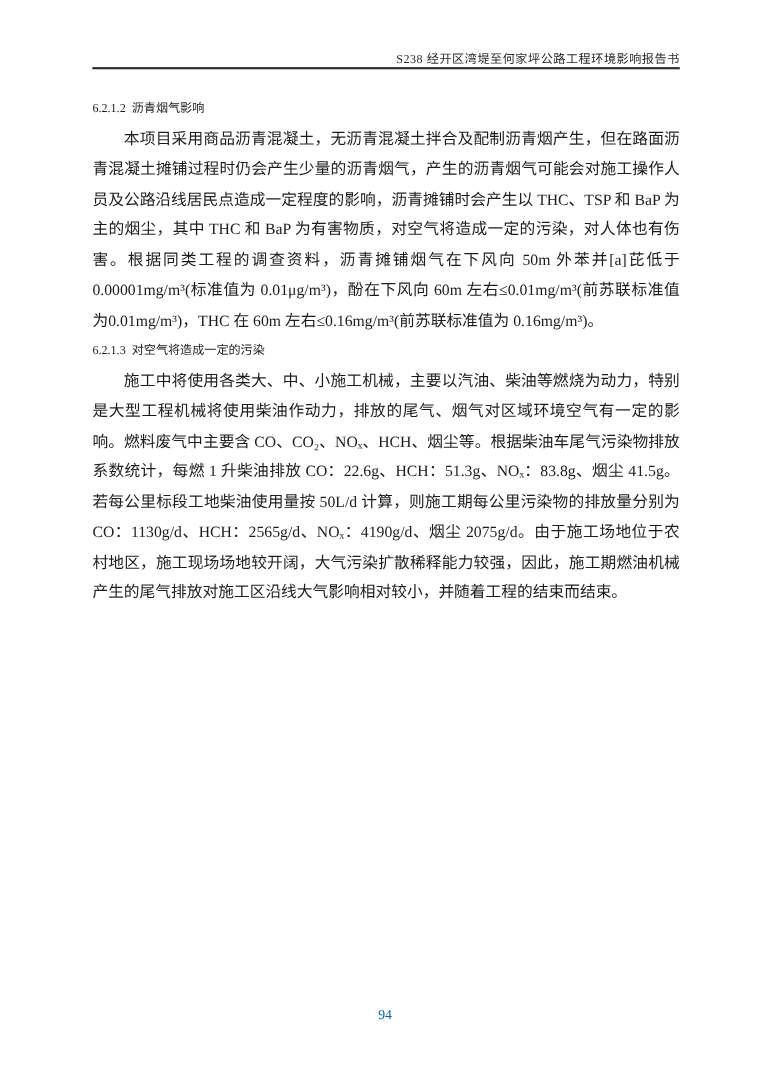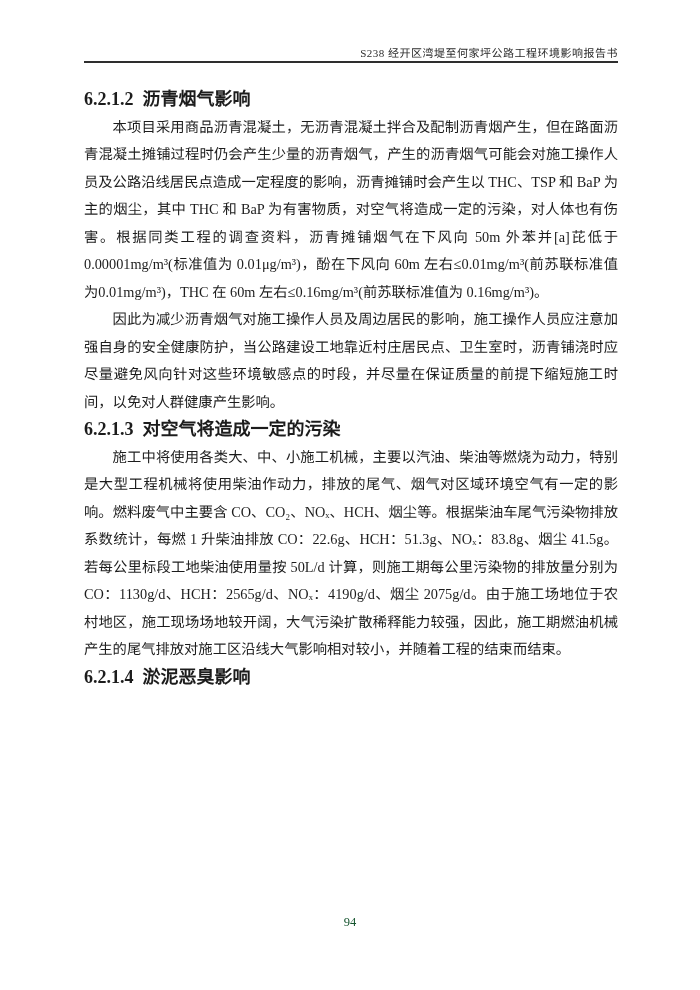--- a/index.html
+++ b/index.html
@@ -46,48 +46,46 @@
   .doc-body p {
     margin: 0;
     padding: 0;
   }
   .doc-body p.indent {
     text-indent: 2em;
   }
   .doc-body h3 {
     margin: 0;
     padding: 0;
-    font-size: 18px;
+    font-size: 11px;
     line-height: 27.5px;
-    font-weight: bold;
+    font-weight: normal;
     white-space: pre-wrap;
   }
   .page-footer {
     position: absolute;
     top: 915px;
     left: 0;
     width: 100%;
     text-align: center;
     font-size: 12.5px;
-    color: #14532d;
+    color: #0369a1;
   }
 </style>
 </head>
 <body>
 
 <div class="page">
 
   <div class="running-header">S238 经开区湾堤至何家坪公路工程环境影响报告书</div>
 
   <div class="header-rule"></div>
 
   <div class="doc-body">
     <h3>6.2.1.2  沥青烟气影响</h3>
     <p class="indent">本项目采用商品沥青混凝土，无沥青混凝土拌合及配制沥青烟产生，但在路面沥青混凝土摊铺过程时仍会产生少量的沥青烟气，产生的沥青烟气可能会对施工操作人员及公路沿线居民点造成一定程度的影响，沥青摊铺时会产生以 THC、TSP 和 BaP 为主的烟尘，其中 THC 和 BaP 为有害物质，对空气将造成一定的污染，对人体也有伤害。根据同类工程的调查资料，沥青摊铺烟气在下风向 50m 外苯并[a]芘低于0.00001mg/m³(标准值为 0.01μg/m³)，酚在下风向 60m 左右≤0.01mg/m³(前苏联标准值为0.01mg/m³)，THC 在 60m 左右≤0.16mg/m³(前苏联标准值为 0.16mg/m³)。</p>
-    <p class="indent">因此为减少沥青烟气对施工操作人员及周边居民的影响，施工操作人员应注意加强自身的安全健康防护，当公路建设工地靠近村庄居民点、卫生室时，沥青铺浇时应尽量避免风向针对这些环境敏感点的时段，并尽量在保证质量的前提下缩短施工时间，以免对人群健康产生影响。</p>
     <h3>6.2.1.3  对空气将造成一定的污染</h3>
     <p class="indent">施工中将使用各类大、中、小施工机械，主要以汽油、柴油等燃烧为动力，特别是大型工程机械将使用柴油作动力，排放的尾气、烟气对区域环境空气有一定的影响。燃料废气中主要含 CO、CO₂、NOₓ、HCH、烟尘等。根据柴油车尾气污染物排放系数统计，每燃 1 升柴油排放 CO：22.6g、HCH：51.3g、NOₓ：83.8g、烟尘 41.5g。若每公里标段工地柴油使用量按 50L/d 计算，则施工期每公里污染物的排放量分别为 CO：1130g/d、HCH：2565g/d、NOₓ：4190g/d、烟尘 2075g/d。由于施工场地位于农村地区，施工现场场地较开阔，大气污染扩散稀释能力较强，因此，施工期燃油机械产生的尾气排放对施工区沿线大气影响相对较小，并随着工程的结束而结束。</p>
-    <h3>6.2.1.4  淤泥恶臭影响</h3>
   </div>
 
   <div class="page-footer">94</div>
 
 </div>
 
 </body></html>

